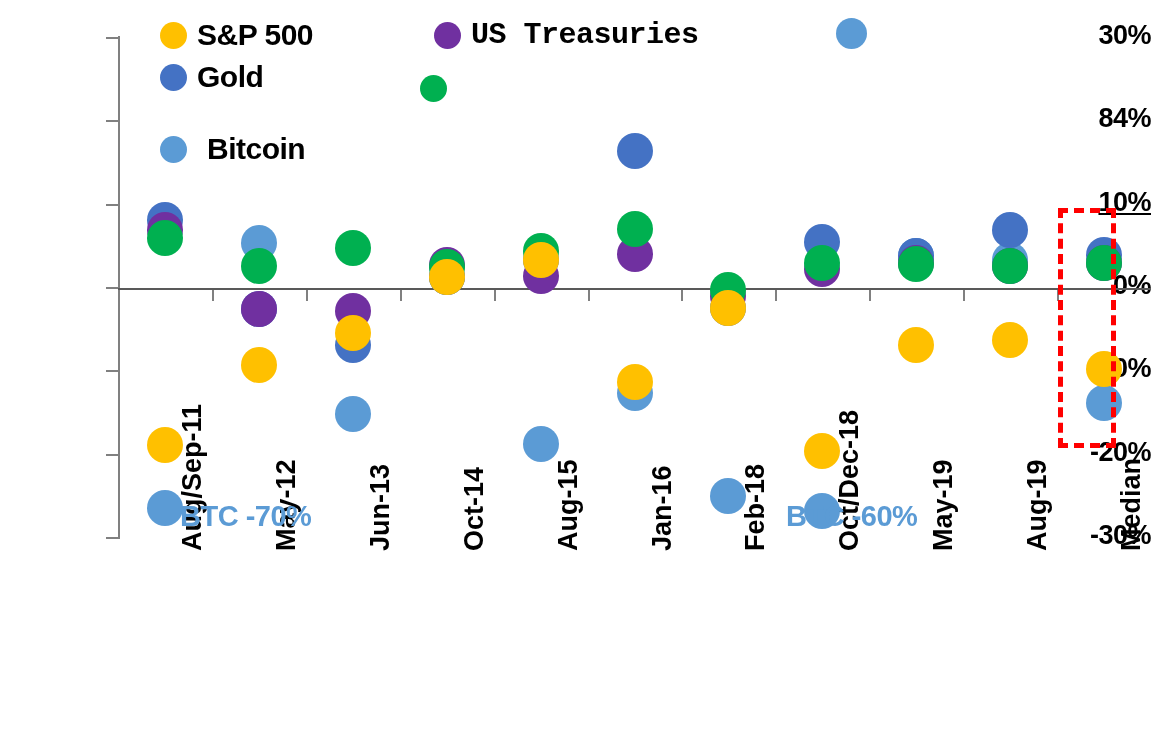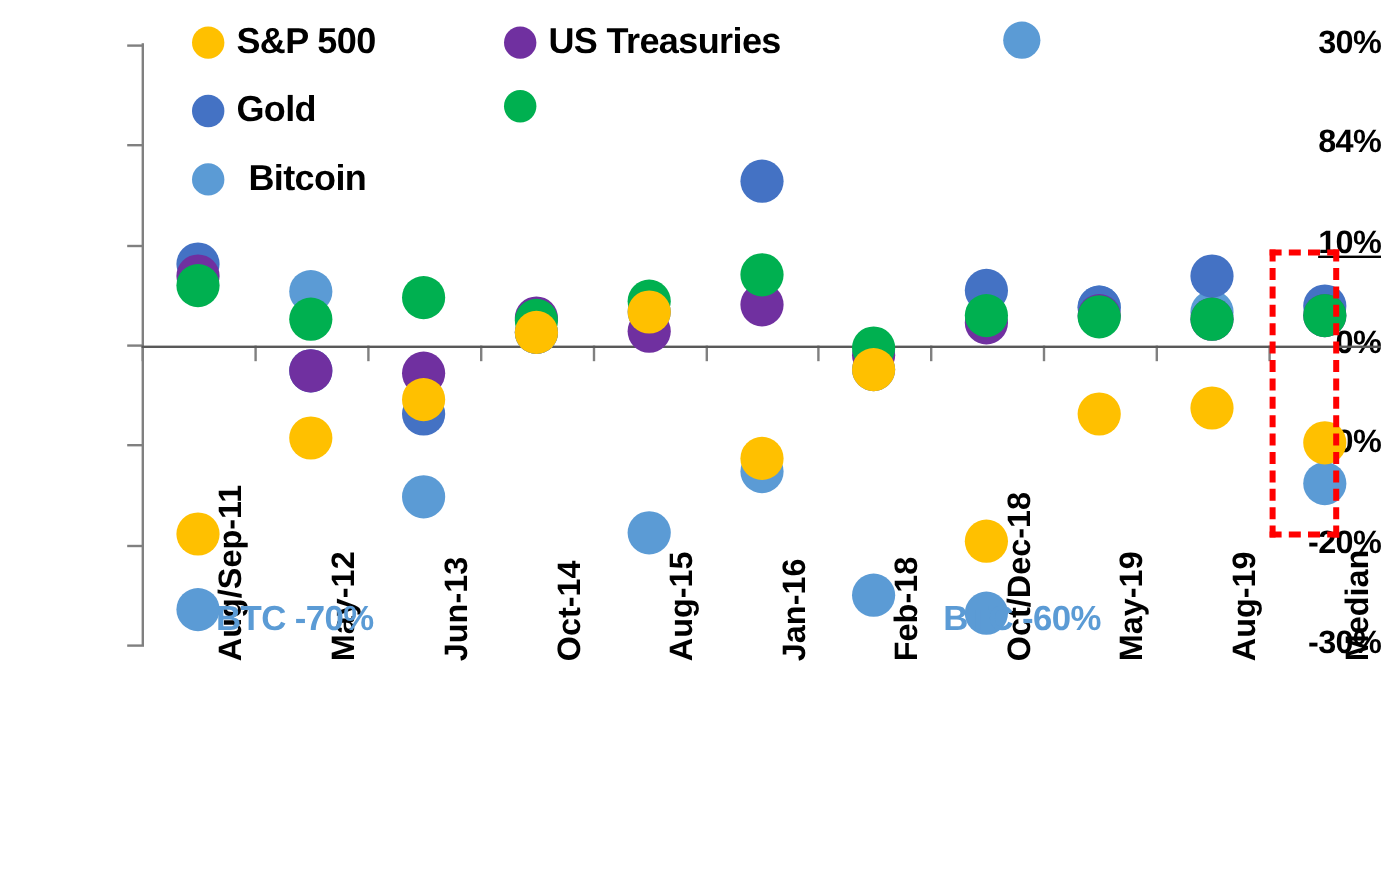--- a/index.html
+++ b/index.html
@@ -145,29 +145,29 @@
       <div class="xlabel" style="left: 928.227px;">May-19</div>
       <div class="xlabel" style="left: 1022.14px;">Aug-19</div>
       <div class="xlabel" style="left: 1116.05px;">Median</div>
     </div>
 
   <div class="legend">
     <div class="legend-item" style="left:160px;top:18px;">
       <span class="legend-dot" style="width:27px;height:27px;background:#FFC000;"></span>
       <span class="legend-text">S&amp;P 500</span>
     </div>
-    <div class="legend-item" style="left:160px;top:75px;">
+    <div class="legend-item" style="left:160px;top:60px;">
       <span class="legend-dot" style="width:27px;height:27px;background:#4472C4;"></span>
       <span class="legend-text">Gold</span>
     </div>
     <div class="legend-item" style="left:160px;top:132px;gap:10px;">
       <span class="legend-dot" style="width:27px;height:27px;background:#5B9BD5;"></span>
       <span class="legend-text">Bitcoin</span>
     </div>
-    <div class="legend-item" style="left:420px;top:18px;">
+    <div class="legend-item" style="left:434px;top:18px;font-family:Liberation Mono, monospace;">
       <span class="legend-dot" style="width:27px;height:27px;background:#7030A0;"></span>
       <span class="legend-text">US Treasuries</span>
     </div>
     <div class="legend-item" style="left:420px;top:75px;">
       <span class="legend-dot" style="width:27px;height:27px;background:#00B050;"></span>
     </div>
   </div>
 
   <div class="annot-dot" style="left:836px;top:18px;width:31px;height:31px;"></div>
 

